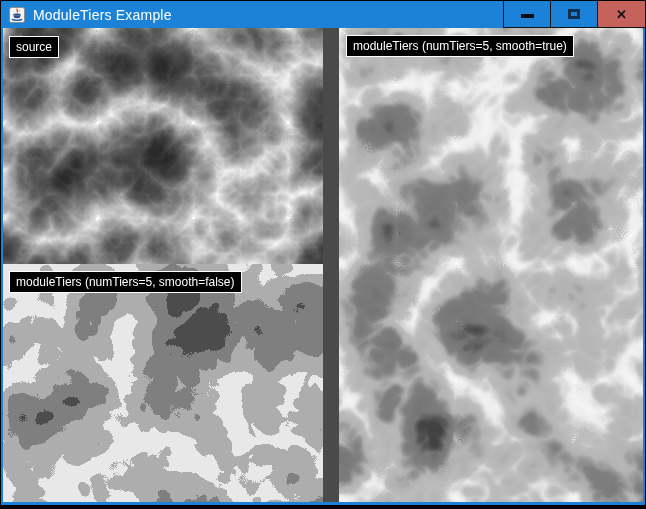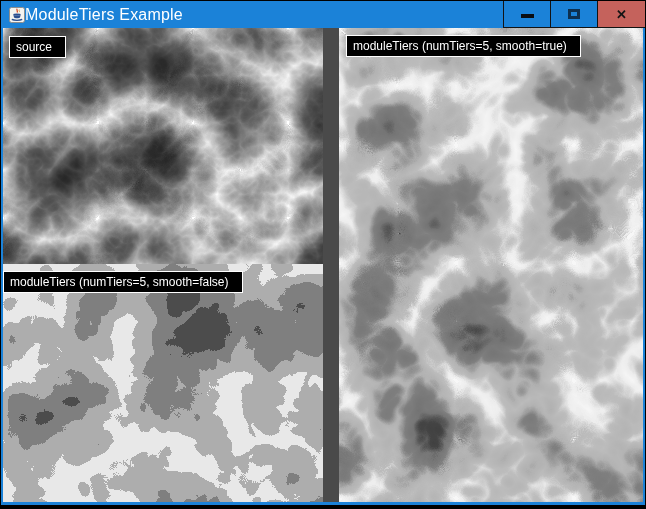--- a/index.html
+++ b/index.html
@@ -28,22 +28,22 @@
   .titlebar{
     position:relative;
     height:27px;
     background:var(--titlebar-bg);
     display:flex;align-items:center;
     padding-left:8px;
   }
   .app-icon{width:16px;height:16px;display:inline-block;flex:0 0 auto;}
   .title{
     color:var(--titlebar-text);
-    font-size:16px;
-    margin-left:0;
+    font-size:14px;
+    margin-left:8px;
     white-space:nowrap;
     letter-spacing:0.2px;
   }
   .controls{
     position:absolute;right:0;top:0;height:27px;
     display:flex;
   }
   .wbtn{
     width:47px;height:27px;
     border:none;
@@ -72,27 +72,27 @@
   .panel svg{display:block;}
   .p-source{left:0;top:0;width:320px;height:236px;}
   .p-hard{left:0;top:236px;width:320px;height:238px;}
   .p-smooth{left:320px;top:0;width:320px;height:474px;margin-left:16px;}
   .img-label{
     position:absolute;
     background:var(--label-bg);
     border:1px solid var(--label-border);
     color:var(--label-text);
     font-size:12px;
-    padding:3px 13px 3px 6px;
+    padding:3px 6px 3px 6px;
     white-space:nowrap;
     line-height:1.2;
   }
   .p-source .img-label{left:6px;top:8px;}
   .p-smooth .img-label{left:7px;top:7px;}
-  .p-hard .img-label{left:0;top:7px;}
+  .p-hard .img-label{left:6px;top:7px;}
 </style>
 </head>
 <body>
 
 <svg width="0" height="0" style="position:absolute" aria-hidden="true">
   <defs>
     <filter id="f-src" x="-2%" y="-2%" width="104%" height="104%" color-interpolation-filters="sRGB">
       <feTurbulence type="turbulence" baseFrequency="0.0105" numOctaves="5" seed="11"></feTurbulence>
       <feColorMatrix type="matrix" values="1 0 0 0 0  1 0 0 0 0  1 0 0 0 0  0 0 0 0 1"></feColorMatrix>
       <feComponentTransfer>

